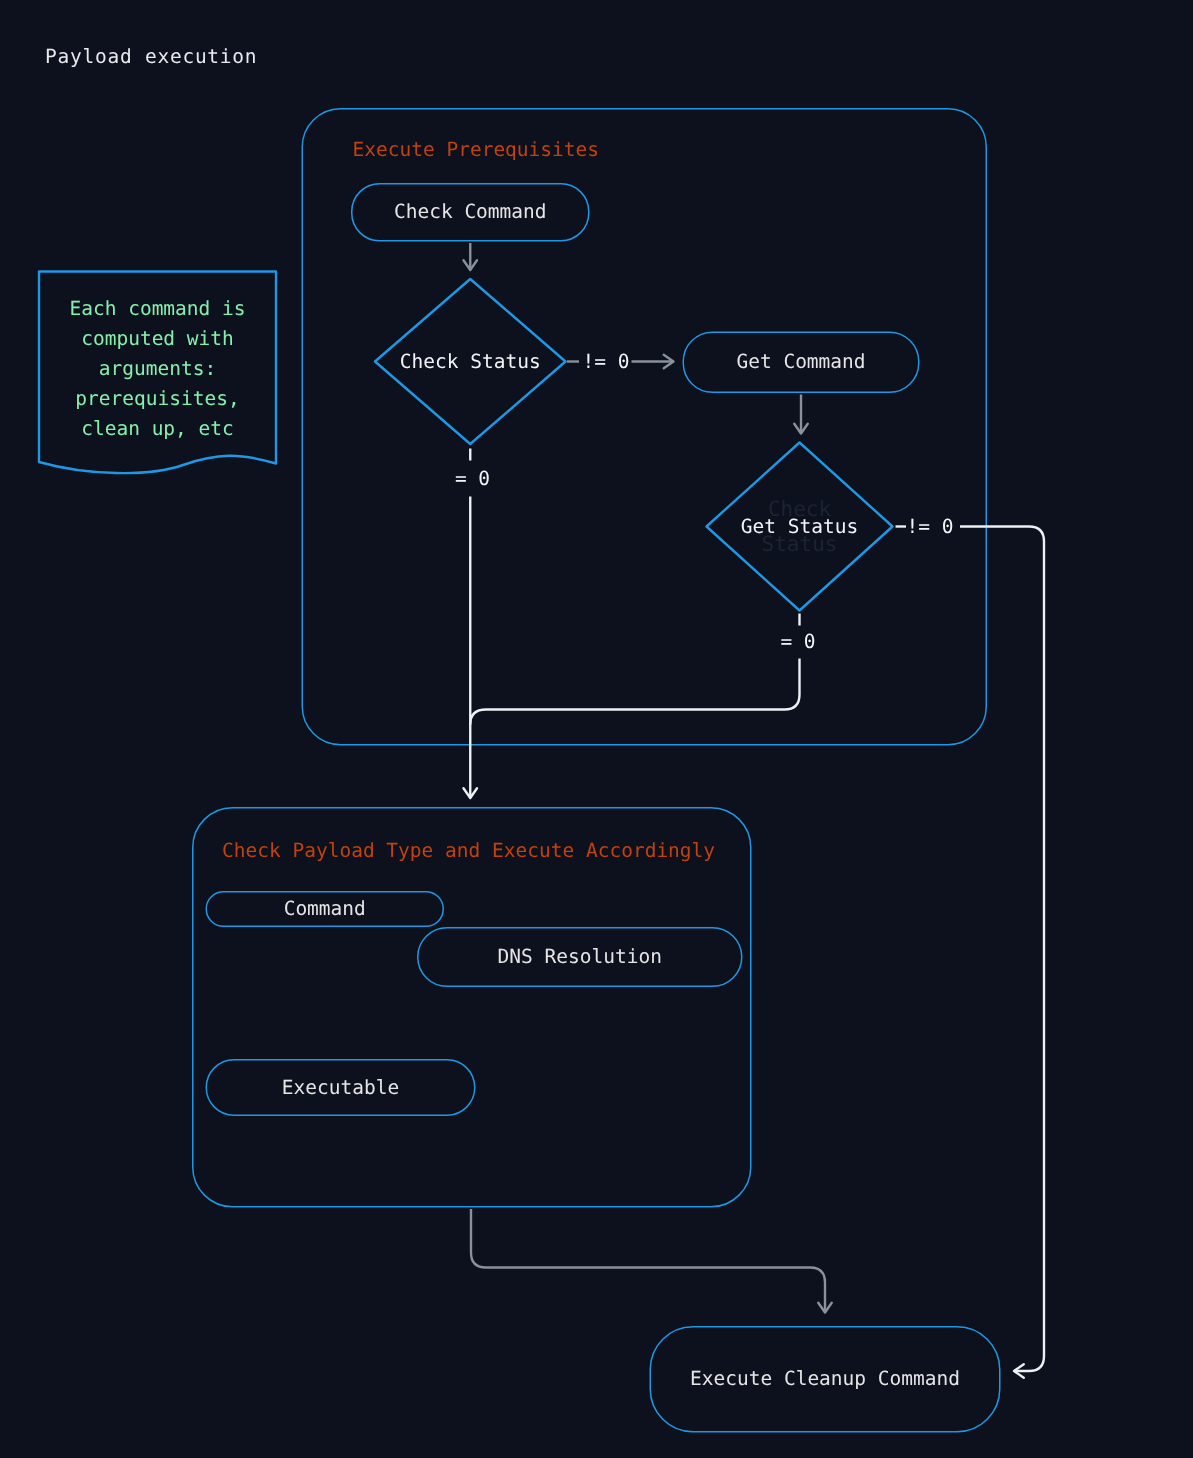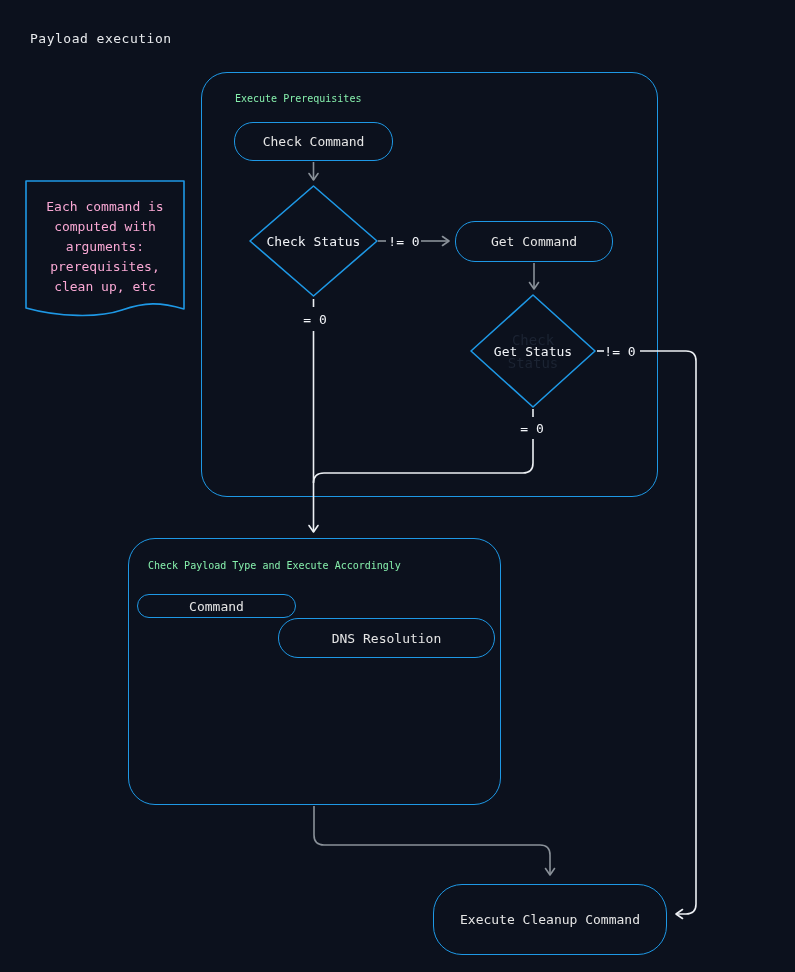--- a/index.html
+++ b/index.html
@@ -11,21 +11,21 @@
   }
   .page-title {
     position:absolute; left:30px; top:31px;
     font-size:13px; letter-spacing:0.5px; color:#e8eaed; z-index:5;
   }
   .group {
     position:absolute; border:1.6px solid #1e98e5; background:transparent;
     box-sizing:border-box; z-index:1;
   }
   .group-label {
-    position:absolute; font-size:10px; color:#86efac; z-index:5; white-space:nowrap;
+    position:absolute; font-size:13px; color:#c2410c; z-index:5; white-space:nowrap;
   }
   .overlay { position:absolute; left:0; top:0; z-index:3; }
   .node {
     position:absolute; border:1.6px solid #1e98e5; background:transparent;
     box-sizing:border-box; display:flex; align-items:center; justify-content:center;
     font-size:13px; color:#e5e5e5; z-index:4; white-space:nowrap;
   }
   .diamond-label {
     position:absolute; display:flex; align-items:center; justify-content:center;
     font-size:13px; color:#f2f4f8; z-index:5; white-space:nowrap;
@@ -35,21 +35,21 @@
     text-align:center; z-index:2; overflow:visible;
   }
   .edge-label {
     position:absolute; font-size:13px; color:#f2f4f8; z-index:5;
     text-align:center; white-space:nowrap;
   }
   .note-text {
     position:absolute; z-index:5; display:flex; align-items:center; justify-content:center;
   }
   .note-text p {
-    margin:0; width:134px; text-align:center; font-size:13px; line-height:20px; color:#f9a8d4;
+    margin:0; width:134px; text-align:center; font-size:13px; line-height:20px; color:#86efac;
   }
 </style>
 </head>
 <body>
 
 <div class="canvas">
 
   <div class="page-title">Payload execution</div>
 
   <div class="group" style="left:201px; top:72px; width:457px; height:425px; border-radius:26px;"></div>
@@ -98,20 +98,23 @@
   </div>
 
   <div class="node" style="left:137px; top:594px; width:159px; height:24px; border-radius:20px;">
     <span>Command</span>
   </div>
 
   <div class="node" style="left:278px; top:618px; width:217px; height:40px; border-radius:20px;">
     <span>DNS Resolution</span>
   </div>
 
+  <div class="node" style="left:137px; top:706px; width:180px; height:38px; border-radius:19px;">
+    <span>Executable</span>
+  </div>
 
 
   <div class="node" style="left:433px; top:884px; width:234px; height:71px; border-radius:29px;">
     <span>Execute Cleanup Command</span>
   </div>
 
   <div class="diamond-label" style="left:250px; top:186px; width:127px; height:110px;">Check Status</div>
   <div class="diamond-label" style="left:471px; top:295px; width:124px; height:112px;">Get Status</div>
 
   <div class="edge-label" style="left:386px; top:234px; width:36px;">!= 0</div>

